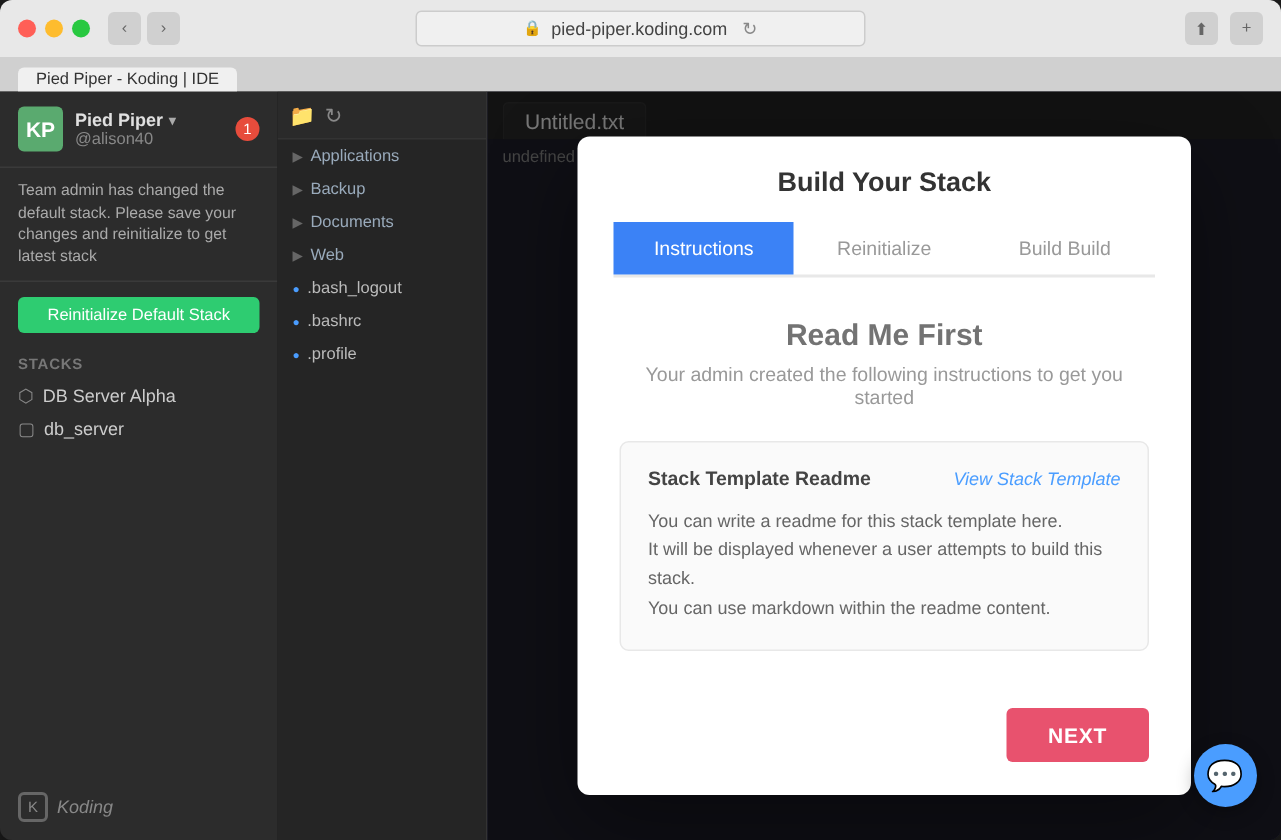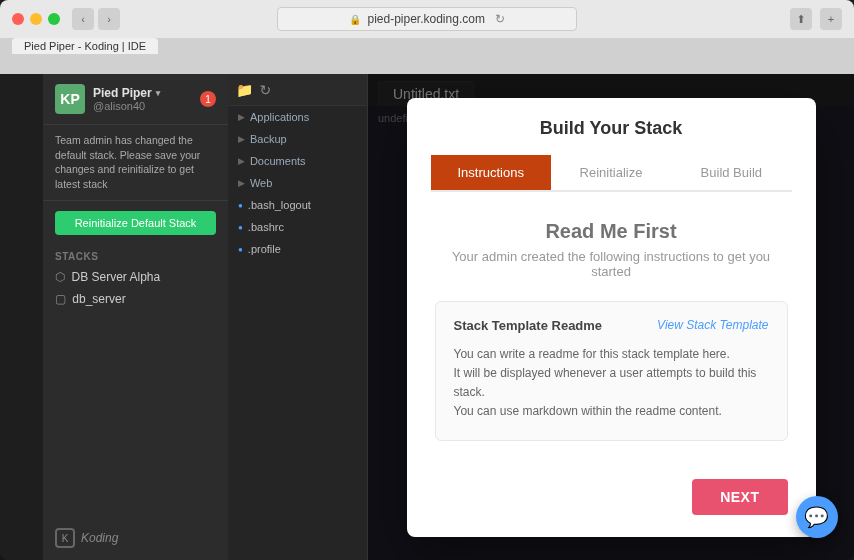--- a/index.html
+++ b/index.html
@@ -100,44 +100,43 @@
       border-radius: 4px;
       background: #d0d0d0;
       display: flex;
       align-items: center;
       justify-content: center;
       font-size: 11px;
       color: #666;
     }
 
     .tab-bar {
-      height: 36px;
+      height: 23px;
       background: #d0d0d0;
       display: flex;
-      align-items: flex-start;
+      align-items: flex-end;
       padding: 0 12px;
       font-size: 11px;
       color: #555;
       flex-shrink: 0;
     }
 
     .tab-item {
       background: #f0f0f0;
       padding: 2px 12px;
       border-radius: 4px 4px 0 0;
       font-size: 11px;
       color: #333;
     }
 
     
     .app-content {
       flex: 1;
       display: flex;
       overflow: hidden;
-      padding-left: 43px;
     }
 
     
     .sidebar {
       width: 185px;
       background: #2c2c2c;
       display: flex;
       flex-direction: column;
       flex-shrink: 0;
       overflow: hidden;
@@ -411,21 +410,21 @@
       padding: 10px 0;
       font-size: 13px;
       color: #999;
       text-align: center;
       cursor: pointer;
       background: none;
       border: none;
     }
 
     .modal-tab.active {
-      background: #c2410c;
+      background: #3b82f6;
       color: white;
       border-radius: 0;
     }
 
     .modal-body {
       padding: 28px 28px 24px;
     }
 
     .modal-body-title {
       font-size: 20px;

